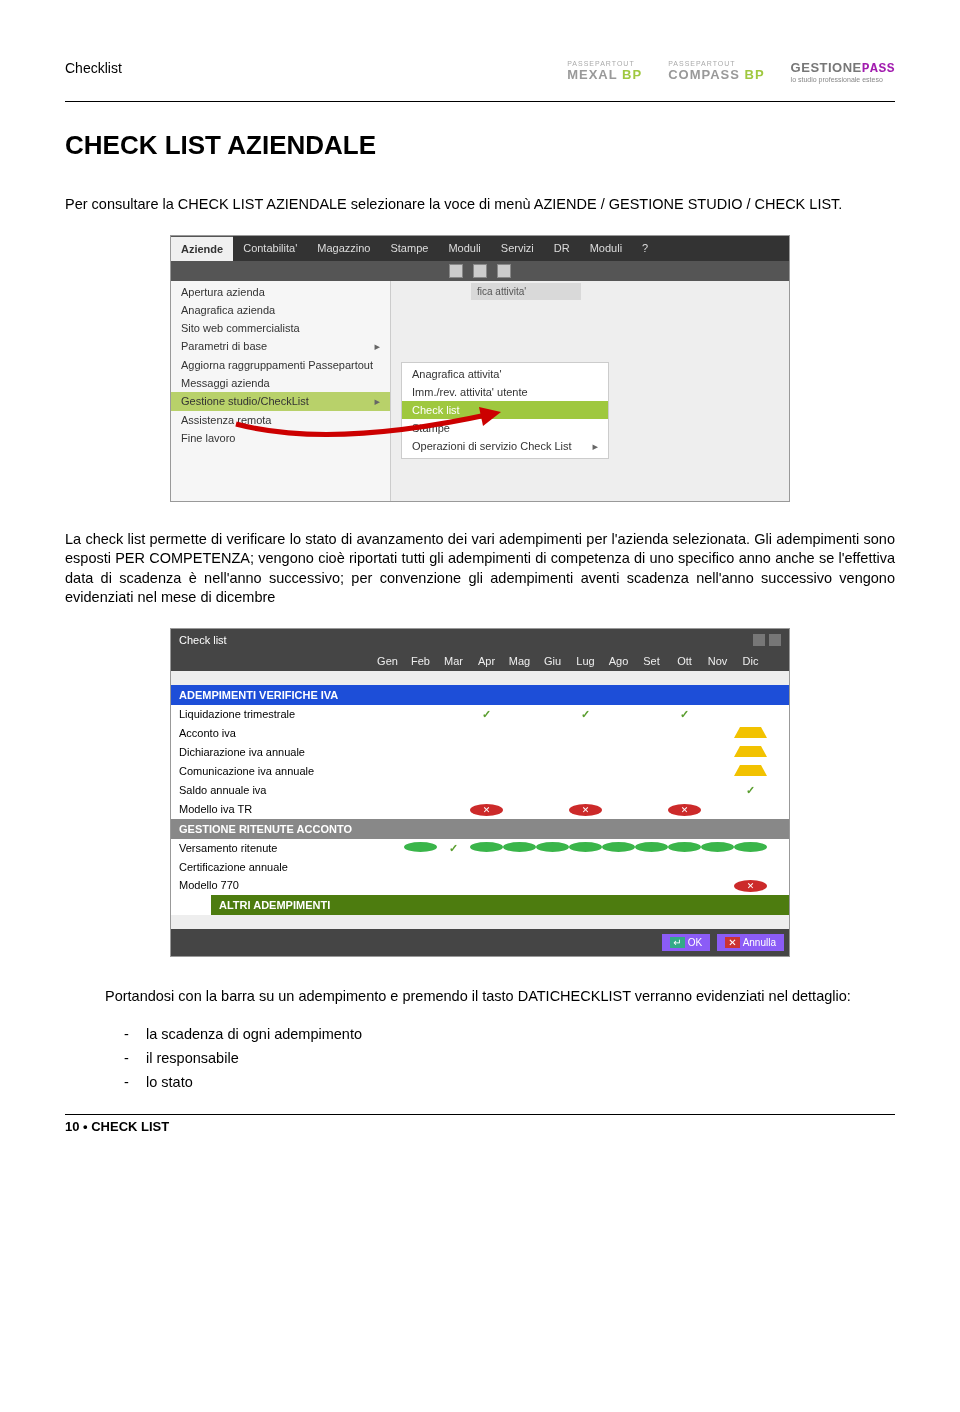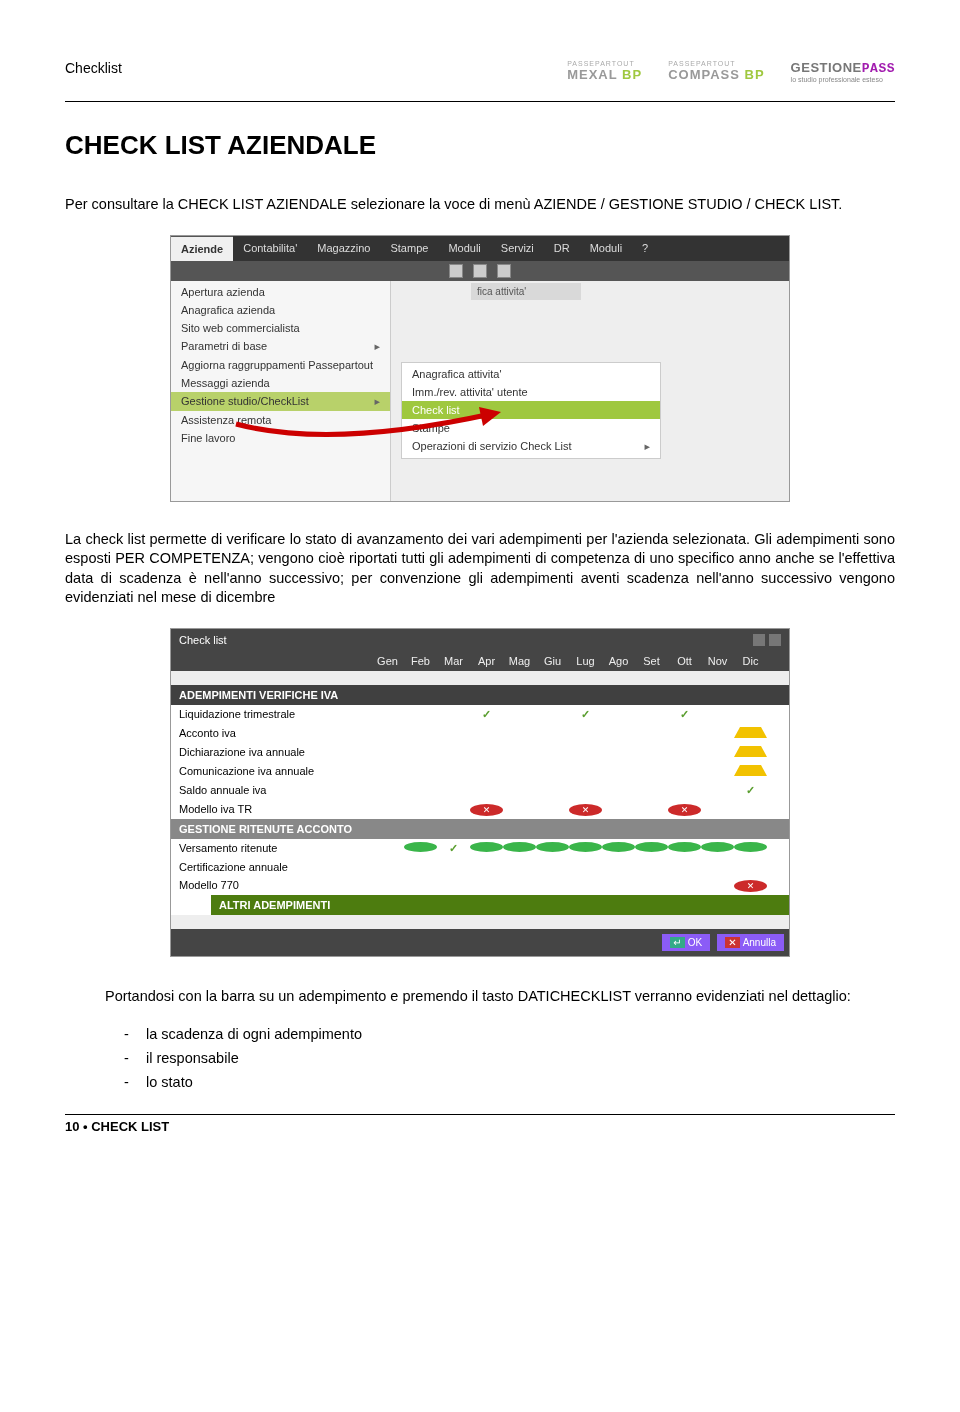--- a/index.html
+++ b/index.html
@@ -21,38 +21,38 @@
 
   
   .shot { border: 1px solid #999; background: #fff; margin: 0 auto 28px; width: 620px; font-family: Arial, sans-serif; font-size: 11px; }
   .shot1-bar { background: #333; color: #ddd; display: flex; padding: 0; }
   .shot1-bar span { padding: 6px 10px; cursor: pointer; }
   .shot1-bar span.active { background: #f0f0f0; color: #333; font-weight: bold; border-top: 1px solid #555; }
   .shot1-iconbar { background: #555; height: 20px; display: flex; justify-content: center; align-items: center; gap: 10px; }
   .ib { width: 14px; height: 14px; background: #ccc; display: inline-block; border: 1px solid #888; }
   .shot1-body { display: flex; background: #eee; min-height: 220px; }
   .shot1-col { background: #f6f6f6; border-right: 1px solid #ccc; width: 220px; padding: 2px 0; }
-  .shot1-col2 { margin-left: 10px; width: 260px; background: #fff; padding: 2px 0; border: 1px solid #ccc; margin-top: 62px; margin-bottom: 22px; }
+  .shot1-col2 { margin-left: 10px; width: 208px; background: #fff; padding: 2px 0; border: 1px solid #ccc; margin-top: 62px; margin-bottom: 22px; }
   .mi { padding: 3px 10px; color: #333; display: flex; justify-content: space-between; }
   .mi.hl { background: #b8d16a; }
   .mi.hl2 { background: #9fc83f; color: #fff; }
   .arrow-r { color: #666; }
   .redarrow { position:absolute; }
   .shot1-wrap { position: relative; }
   .redarrow svg { width: 320px; height: 45px; }
 
   
   .shot2 { width: 620px; border: 1px solid #999; margin: 0 auto 30px; font-size: 11px; }
   .shot2-title { background: #454545; color: #fff; padding: 5px 8px; display: flex; justify-content: space-between; }
   .tbtns { display: flex; gap: 4px; }
   .tbtn { width: 12px; height: 12px; background: #777; display: inline-block; }
   .shot2-hdr { background: #454545; color: #eee; display: flex; padding: 4px 0 4px 200px; }
   .shot2-hdr span { width: 33px; text-align: center; }
   .shot2-body { background: #fff; }
-  .sec { background: #404040; color: #fff; font-weight: bold; padding: 4px 8px; }
+  .sec { background: #1d4ed8; color: #fff; font-weight: bold; padding: 4px 8px; }
   .sec.gray { background: #888; }
   .sec.dark { background: #4d7c0f; margin-left: 40px; }
   .row { display: flex; align-items: center; padding: 3px 8px; }
   .row .lab { width: 192px; }
   .row .cells { display: flex; }
   .row .cells span { width: 33px; text-align: center; }
   .ck { color: #5a9e2f; font-weight: bold; }
   .xr { width: 12px; height: 12px; background: #cc2a2a; border-radius: 50%; color: #fff; display: inline-flex; align-items: center; justify-content: center; font-size: 9px; margin: 0 auto; }
   .dg { width: 10px; height: 10px; background: #3ab54a; border-radius: 50%; display: inline-block; }
   .wn { display: inline-block; width: 0; height: 0; border-left: 6px solid transparent; border-right: 6px solid transparent; border-bottom: 11px solid #f2c200; position: relative; }

